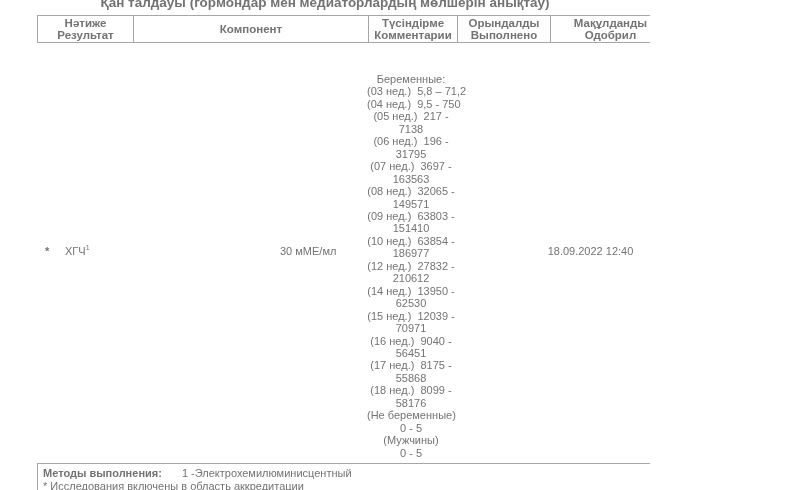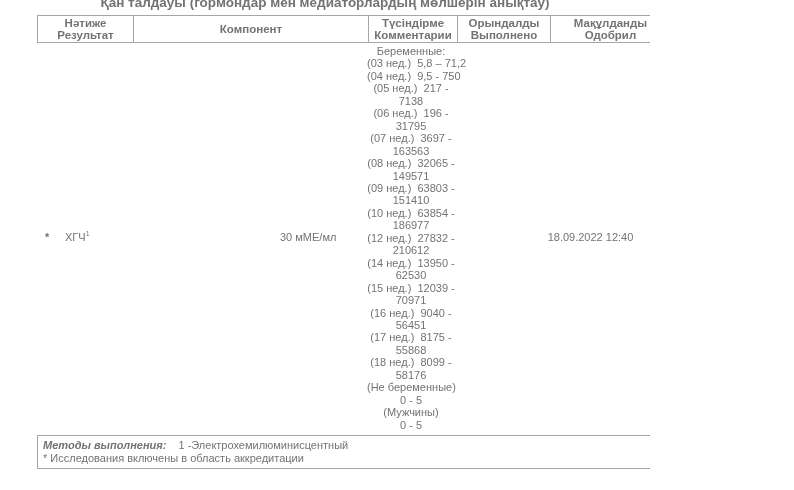--- a/index.html
+++ b/index.html
@@ -19,29 +19,29 @@
   }
   .th + .th { border-left:1px solid #a6a6a6; }
   .c0 { width:235px; } .c1 { width:95px; } .c2 { width:88px; }
   .c3 { width:89px; } .c4 { width:93px; } .c5 { width:120px; }
   .tbody { display:flex; min-height:388px; font-size:11px; }
   .td { box-sizing:border-box; }
   .cell-component { display:flex; align-items:center; padding-left:8px; }
   .flag { display:inline-block; width:20px; font-weight:bold; }
   .method-sup { font-size:7px; vertical-align:super; line-height:0; }
   .cell-result { display:flex; align-items:center; padding-left:8px; }
-  .cell-ref { padding-top:2px; text-align:center; overflow:visible; }
+  .cell-ref { padding-top:2px; text-align:center; overflow:visible;margin-top:28px; }
   .ref-line { white-space:pre; font-size:11px; line-height:12.45px; }
   .cell-center { display:flex; align-items:center; justify-content:center; }
   
   .footer-box {
     margin:4px 0 0 37px; width:720px; box-sizing:border-box;
     border:1px solid #a6a6a6; padding:3px 5px 3px 5px; font-size:11px; line-height:13px;
   }
-  .methods-label { font-weight:bold; font-style:italic; margin-right:12px; }
+  .methods-label { font-weight:bold; margin-right:20px; }
 </style>
 </head>
 <body>
 
 <div class="page">
 
   <div class="title">
     <div>Қан талдауы (гормондар мен медиаторлардың мөлшерін анықтау)</div>
   </div>
 

